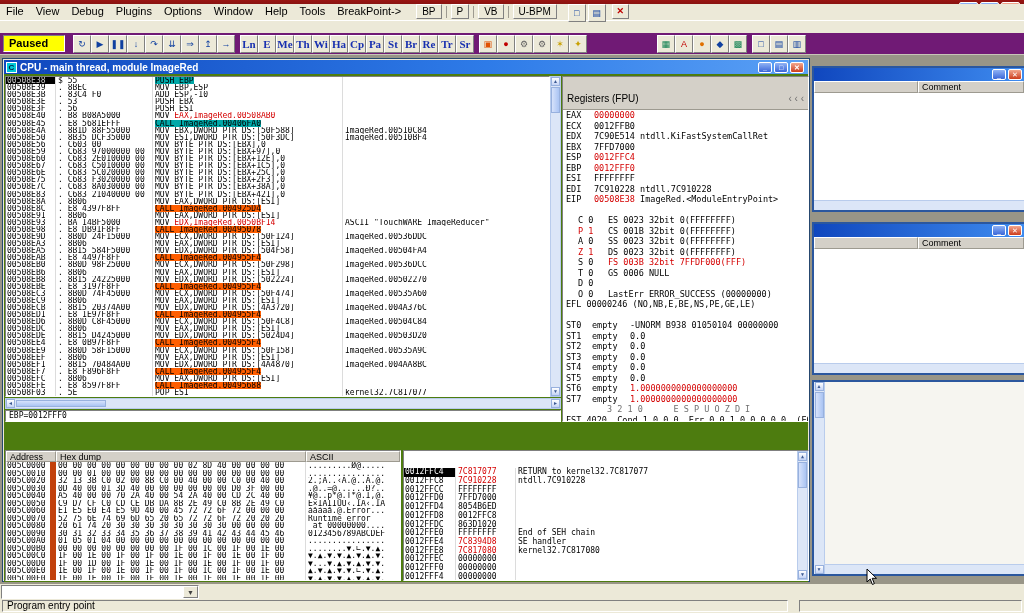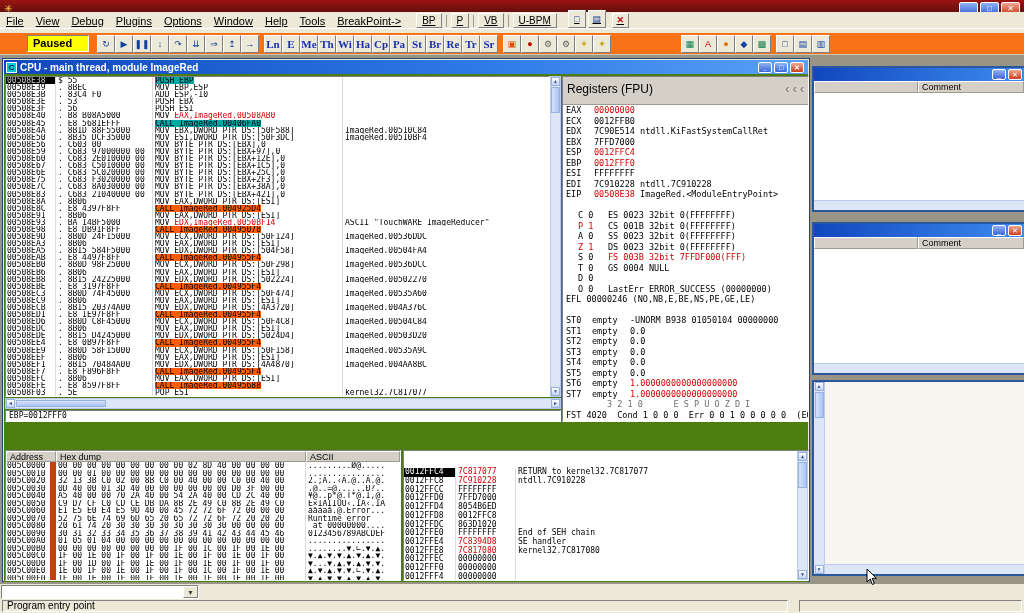--- a/index.html
+++ b/index.html
@@ -13,34 +13,34 @@
     display:flex;align-items:center;padding:0 2px;}
   .app-icon{color:#FFD24A;font-size:10px;margin:0 4px 0 2px;}
   .title-text{color:#fff;font-size:10px;font-weight:bold;flex:1;}
   .win-btns{display:flex;gap:2px;margin-right:2px;}
   .xp-btn{width:19px;height:13px;border:1px solid #fff;border-radius:2px;
     background:linear-gradient(180deg,#8FB2F5,#3A66D8);color:#fff;
     font-size:8px;line-height:11px;text-align:center;}
   .xp-close{background:linear-gradient(180deg,#F2A78E,#CC3D1E);}
 
   
-  .menubar{position:absolute;top:12px;left:0;width:100%;height:17px;background:#ECE9D8;
-    display:flex;align-items:flex-end;font-size:11px;border-bottom:1px solid #fff;text-decoration:underline;}
+  .menubar{position:absolute;top:4px;left:0;width:100%;height:17px;background:#ECE9D8;
+    display:flex;align-items:flex-start;font-size:11px;border-bottom:1px solid #fff;}
   .menu-item{padding:1px 6px;}
   .bp-btn{margin:0 1px;padding:0 5px;height:15px;line-height:13px;background:#ECE9D8;
     border:1px solid;border-color:#fff #808080 #808080 #fff;font-size:10px;}
   .mb-sep{width:1px;height:12px;background:#9D9A90;margin:0 3px;display:inline-block;}
   .mb-iconbtn{width:17px;height:15px;}
   .mb-close{width:17px;height:15px;background:#ECE9D8;border:1px solid;
     border-color:#fff #808080 #808080 #fff;color:#C00000;font-weight:bold;font-size:9px;
     text-align:center;line-height:13px;margin-left:6px;}
 
   
-  .toolbar{position:absolute;top:33px;left:0;width:100%;height:22px;background:#f97316;
-    display:flex;align-items:center;border-bottom:1px solid #C8C4B8;padding-left:24px;}
+  .toolbar{position:absolute;top:33px;left:0;width:100%;height:22px;background:#701a75;
+    display:flex;align-items:center;border-bottom:1px solid #C8C4B8;}
   .paused-label{width:62px;height:17px;margin:0 3px;background:#FFFF00;
     border:1px solid;border-color:#808080 #fff #fff #808080;
     font-size:11px;font-weight:bold;padding:1px 0 0 5px;}
   .tb-group{display:flex;margin-left:5px;}
   .tb-btn{width:18px;height:18px;background:#ECE9D8;border:1px solid;
     border-color:#fff #808080 #808080 #fff;font-size:9px;
     display:flex;align-items:center;justify-content:center;}
   .letter-btn{color:#1830B0;font-family:"Liberation Serif",serif;font-weight:bold;font-size:11px;}
 
   
@@ -86,23 +86,23 @@
     border:1px solid #98B1DE;margin-left:1px;}
   .hs-fill{flex:1;}
 
   .info{position:absolute;left:1px;top:336px;width:556px;height:12px;background:#fff;
     border:1px solid;border-color:#808080 #fff #fff #808080;
     font-family:"DejaVu Sans Mono",monospace;font-size:8px;line-height:10px;padding-left:3px;}
 
   
   .registers{left:558px;top:2px;width:247px;height:346px;
     font-family:"DejaVu Sans Mono",monospace;font-size:8.5px;line-height:10.5px;}
-  .reg-header{height:28px;background:#D4D0C8;border-bottom:1px solid #9D9A90;
-    font-family:"Liberation Sans",sans-serif;font-size:12px;line-height:12px;
-    display:flex;justify-content:space-between;padding:6px 4px;}
+  .reg-header{height:16px;background:#D4D0C8;border-bottom:1px solid #9D9A90;
+    font-family:"Liberation Sans",sans-serif;font-size:10px;line-height:12px;
+    display:flex;justify-content:space-between;padding:16px 4px;}
   .reg-line{height:10.5px;padding-left:3px;white-space:pre;overflow:hidden;}
   .reg-n{display:inline-block;width:28px;}
   .reg-f{display:inline-block;width:30px;margin-left:12px;}
   .fpu-n{display:inline-block;width:26px;}
   .fpu-p{display:inline-block;width:38px;}
   .reg-red{color:#D40000;}
   .reg-dim{color:#707070;}
 
   
   .lower{position:absolute;left:1px;top:376px;width:804px;height:131px;display:flex;}
@@ -304,21 +304,21 @@
               <div class="reg-line"><span class="reg-n">EBP</span><span class="reg-red">0012FFF0</span></div>
               <div class="reg-line"><span class="reg-n">ESI</span><span>FFFFFFFF</span></div>
               <div class="reg-line"><span class="reg-n">EDI</span><span>7C910228</span><span class="reg-c"> ntdll.7C910228</span></div>
               <div class="reg-line"><span class="reg-n">EIP</span><span class="reg-red">00508E38</span><span class="reg-c"> ImageRed.&lt;ModuleEntryPoint&gt;</span></div>
               <div class="reg-line">&nbsp;</div>
               <div class="reg-line"><span class="reg-f">C 0</span><span>ES 0023 32bit 0(FFFFFFFF)</span></div>
               <div class="reg-line"><span class="reg-f reg-red">P 1</span><span>CS 001B 32bit 0(FFFFFFFF)</span></div>
               <div class="reg-line"><span class="reg-f">A 0</span><span>SS 0023 32bit 0(FFFFFFFF)</span></div>
               <div class="reg-line"><span class="reg-f reg-red">Z 1</span><span>DS 0023 32bit 0(FFFFFFFF)</span></div>
               <div class="reg-line"><span class="reg-f">S 0</span><span class="reg-red">FS 003B 32bit 7FFDF000(FFF)</span></div>
-              <div class="reg-line"><span class="reg-f">T 0</span><span>GS 0004 NULL</span></div>
+              <div class="reg-line"><span class="reg-f">T 0</span><span>GS 0006 NULL</span></div>
               <div class="reg-line"><span class="reg-f">D 0</span><span></span></div>
               <div class="reg-line"><span class="reg-f">O 0</span><span>LastErr ERROR_SUCCESS (00000000)</span></div>
               <div class="reg-line">EFL 00000246 (NO,NB,E,BE,NS,PE,GE,LE)</div>
               <div class="reg-line">&nbsp;</div>
               <div class="reg-line"><span class="fpu-n">ST0</span><span class="fpu-p">empty</span><span>-UNORM B938 01050104 00000000</span></div>
               <div class="reg-line"><span class="fpu-n">ST1</span><span class="fpu-p">empty</span><span>0.0</span></div>
               <div class="reg-line"><span class="fpu-n">ST2</span><span class="fpu-p">empty</span><span>0.0</span></div>
               <div class="reg-line"><span class="fpu-n">ST3</span><span class="fpu-p">empty</span><span>0.0</span></div>
               <div class="reg-line"><span class="fpu-n">ST4</span><span class="fpu-p">empty</span><span>0.0</span></div>
               <div class="reg-line"><span class="fpu-n">ST5</span><span class="fpu-p">empty</span><span>0.0</span></div>

